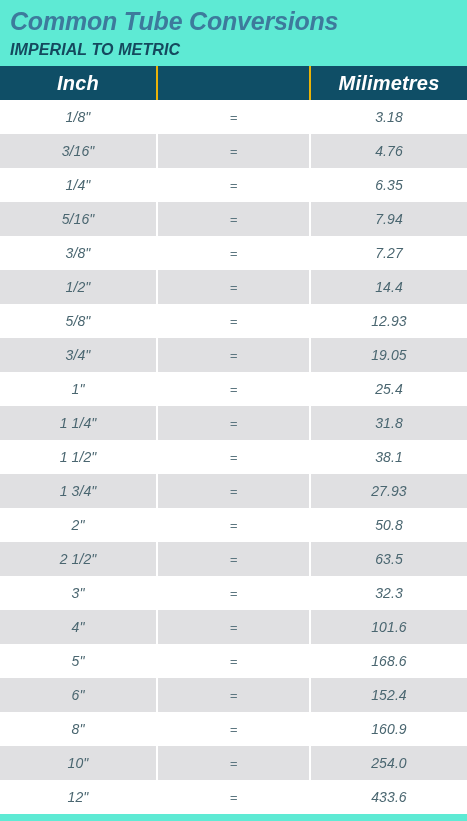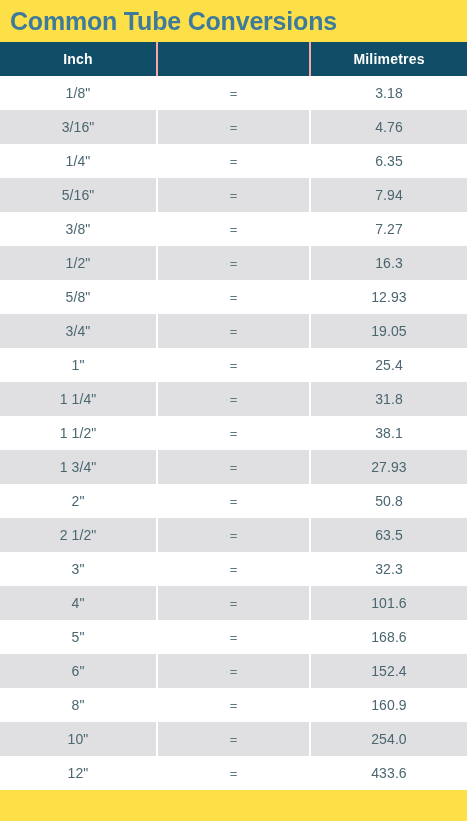--- a/index.html
+++ b/index.html
@@ -10,21 +10,22 @@
     width: 467px;
     height: 821px;
     background: #ffffff;
     font-family: "Liberation Sans", sans-serif;
     overflow: hidden;
   }
   .page {
     position: relative;
     width: 467px;
     height: 821px;
-    background: #fde047;
+    background: #5eead4;
+    font-style: italic;
   }
   .heading-block {
     padding: 6px 0 0 10px;
   }
   .page-title {
     font-size: 25px;
     font-weight: bold;
     color: #3d7a9c;
     letter-spacing: -0.2px;
     line-height: 30px;
@@ -46,30 +47,30 @@
     border-collapse: collapse;
     table-layout: fixed;
   }
   .conv-table col.c-inch   { width: 157px; }
   .conv-table col.c-eq     { width: 153px; }
   .conv-table col.c-mm     { width: 157px; }
 
   .conv-table thead th {
     background: #0f4e66;
     color: #ffffff;
-    font-size: 14px;
+    font-size: 20px;
     font-weight: bold;
     height: 34px;
     padding: 0;
     text-align: center;
     vertical-align: middle;
     letter-spacing: 0.2px;
   }
   .conv-table thead th.sep-l {
-    border-left: 2px solid #fca5a5;
+    border-left: 2px solid #eab308;
   }
   .conv-table tbody td {
     height: 34px;
     padding: 0;
     text-align: center;
     vertical-align: middle;
     font-size: 14px;
     color: #4a6670;
     background: #ffffff;
     letter-spacing: 0.1px;
@@ -85,20 +86,21 @@
     font-size: 13px;
   }
 </style>
 </head>
 <body>
 
 <div class="page">
 
   <div class="heading-block">
     <div class="page-title">Common Tube Conversions</div>
+    <div class="page-subtitle">IMPERIAL TO METRIC</div>
   </div>
 
   <table class="conv-table">
     <colgroup>
       <col class="c-inch">
       <col class="c-eq">
       <col class="c-mm">
     </colgroup>
     <thead>
       <tr>
@@ -129,21 +131,21 @@
           <td class="sep-l">7.94</td>
         </tr>
         <tr>
           <td>3/8"</td>
           <td class="eq sep-l">=</td>
           <td class="sep-l">7.27</td>
         </tr>
         <tr class="shaded">
           <td>1/2"</td>
           <td class="eq sep-l">=</td>
-          <td class="sep-l">16.3</td>
+          <td class="sep-l">14.4</td>
         </tr>
         <tr>
           <td>5/8"</td>
           <td class="eq sep-l">=</td>
           <td class="sep-l">12.93</td>
         </tr>
         <tr class="shaded">
           <td>3/4"</td>
           <td class="eq sep-l">=</td>
           <td class="sep-l">19.05</td>

